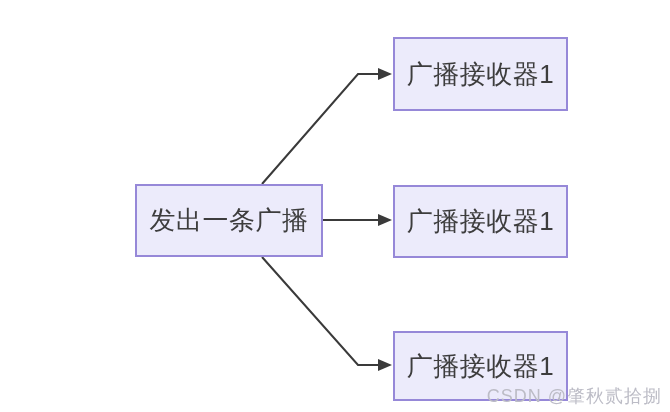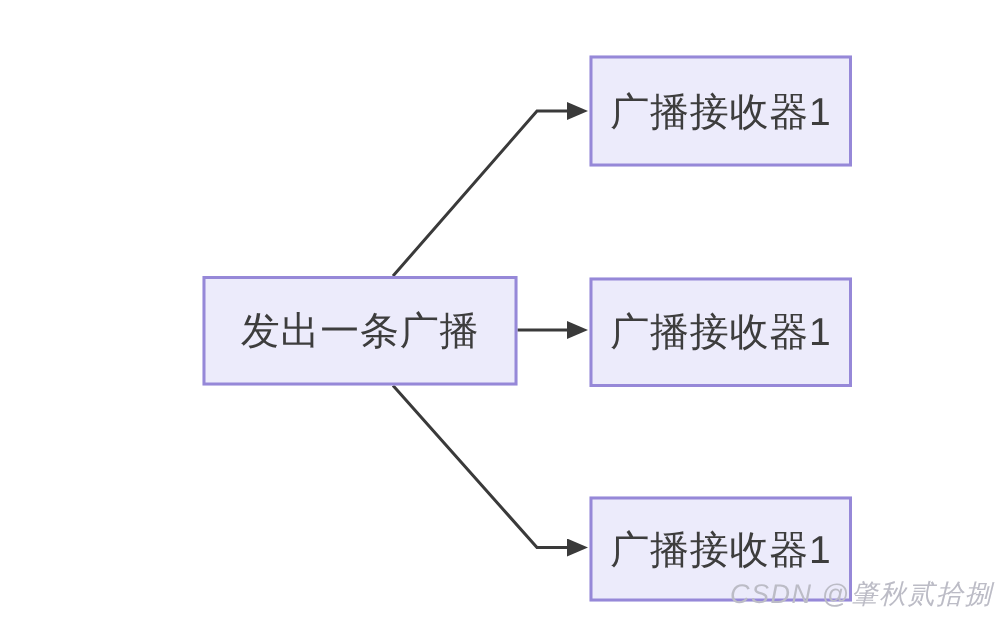--- a/index.html
+++ b/index.html
@@ -26,21 +26,21 @@
     background: var(--node-fill);
     border: 2px solid var(--node-border);
     display: flex;
     align-items: center;
     justify-content: center;
     color: var(--text);
     font-size: 26px;
     letter-spacing: 0.5px;
     white-space: nowrap;
   }
-  .node-source { left: 135px; top: 184px; width: 210px; height: 73px; }
+  .node-source { left: 135px; top: 184px; width: 188px; height: 73px; }
   .node-r1     { left: 393px; top: 37px;  width: 175px; height: 74px; }
   .node-r2     { left: 393px; top: 185px; width: 175px; height: 73px; }
   .node-r3     { left: 393px; top: 331px; width: 175px; height: 70px; }
   .edges {
     position: absolute;
     left: 0; top: 0;
     width: 670px; height: 412px;
     pointer-events: none;
   }
   .edges polyline {
@@ -50,21 +50,20 @@
   }
   .edges .arrowhead { fill: var(--arrow); }
   .watermark {
     position: absolute;
     right: 8px;
     bottom: 4px;
     font-size: 18px;
     color: var(--watermark);
     letter-spacing: 1px;
     white-space: nowrap;
-    font-style: italic;
   }
 </style>
 </head>
 <body>
 
 <div class="canvas">
 
   <svg class="edges" viewBox="0 0 670 412" xmlns="http://www.w3.org/2000/svg">
     <defs>
       <marker id="ah" markerUnits="userSpaceOnUse" markerWidth="15" markerHeight="13" refX="1" refY="6" orient="auto">

